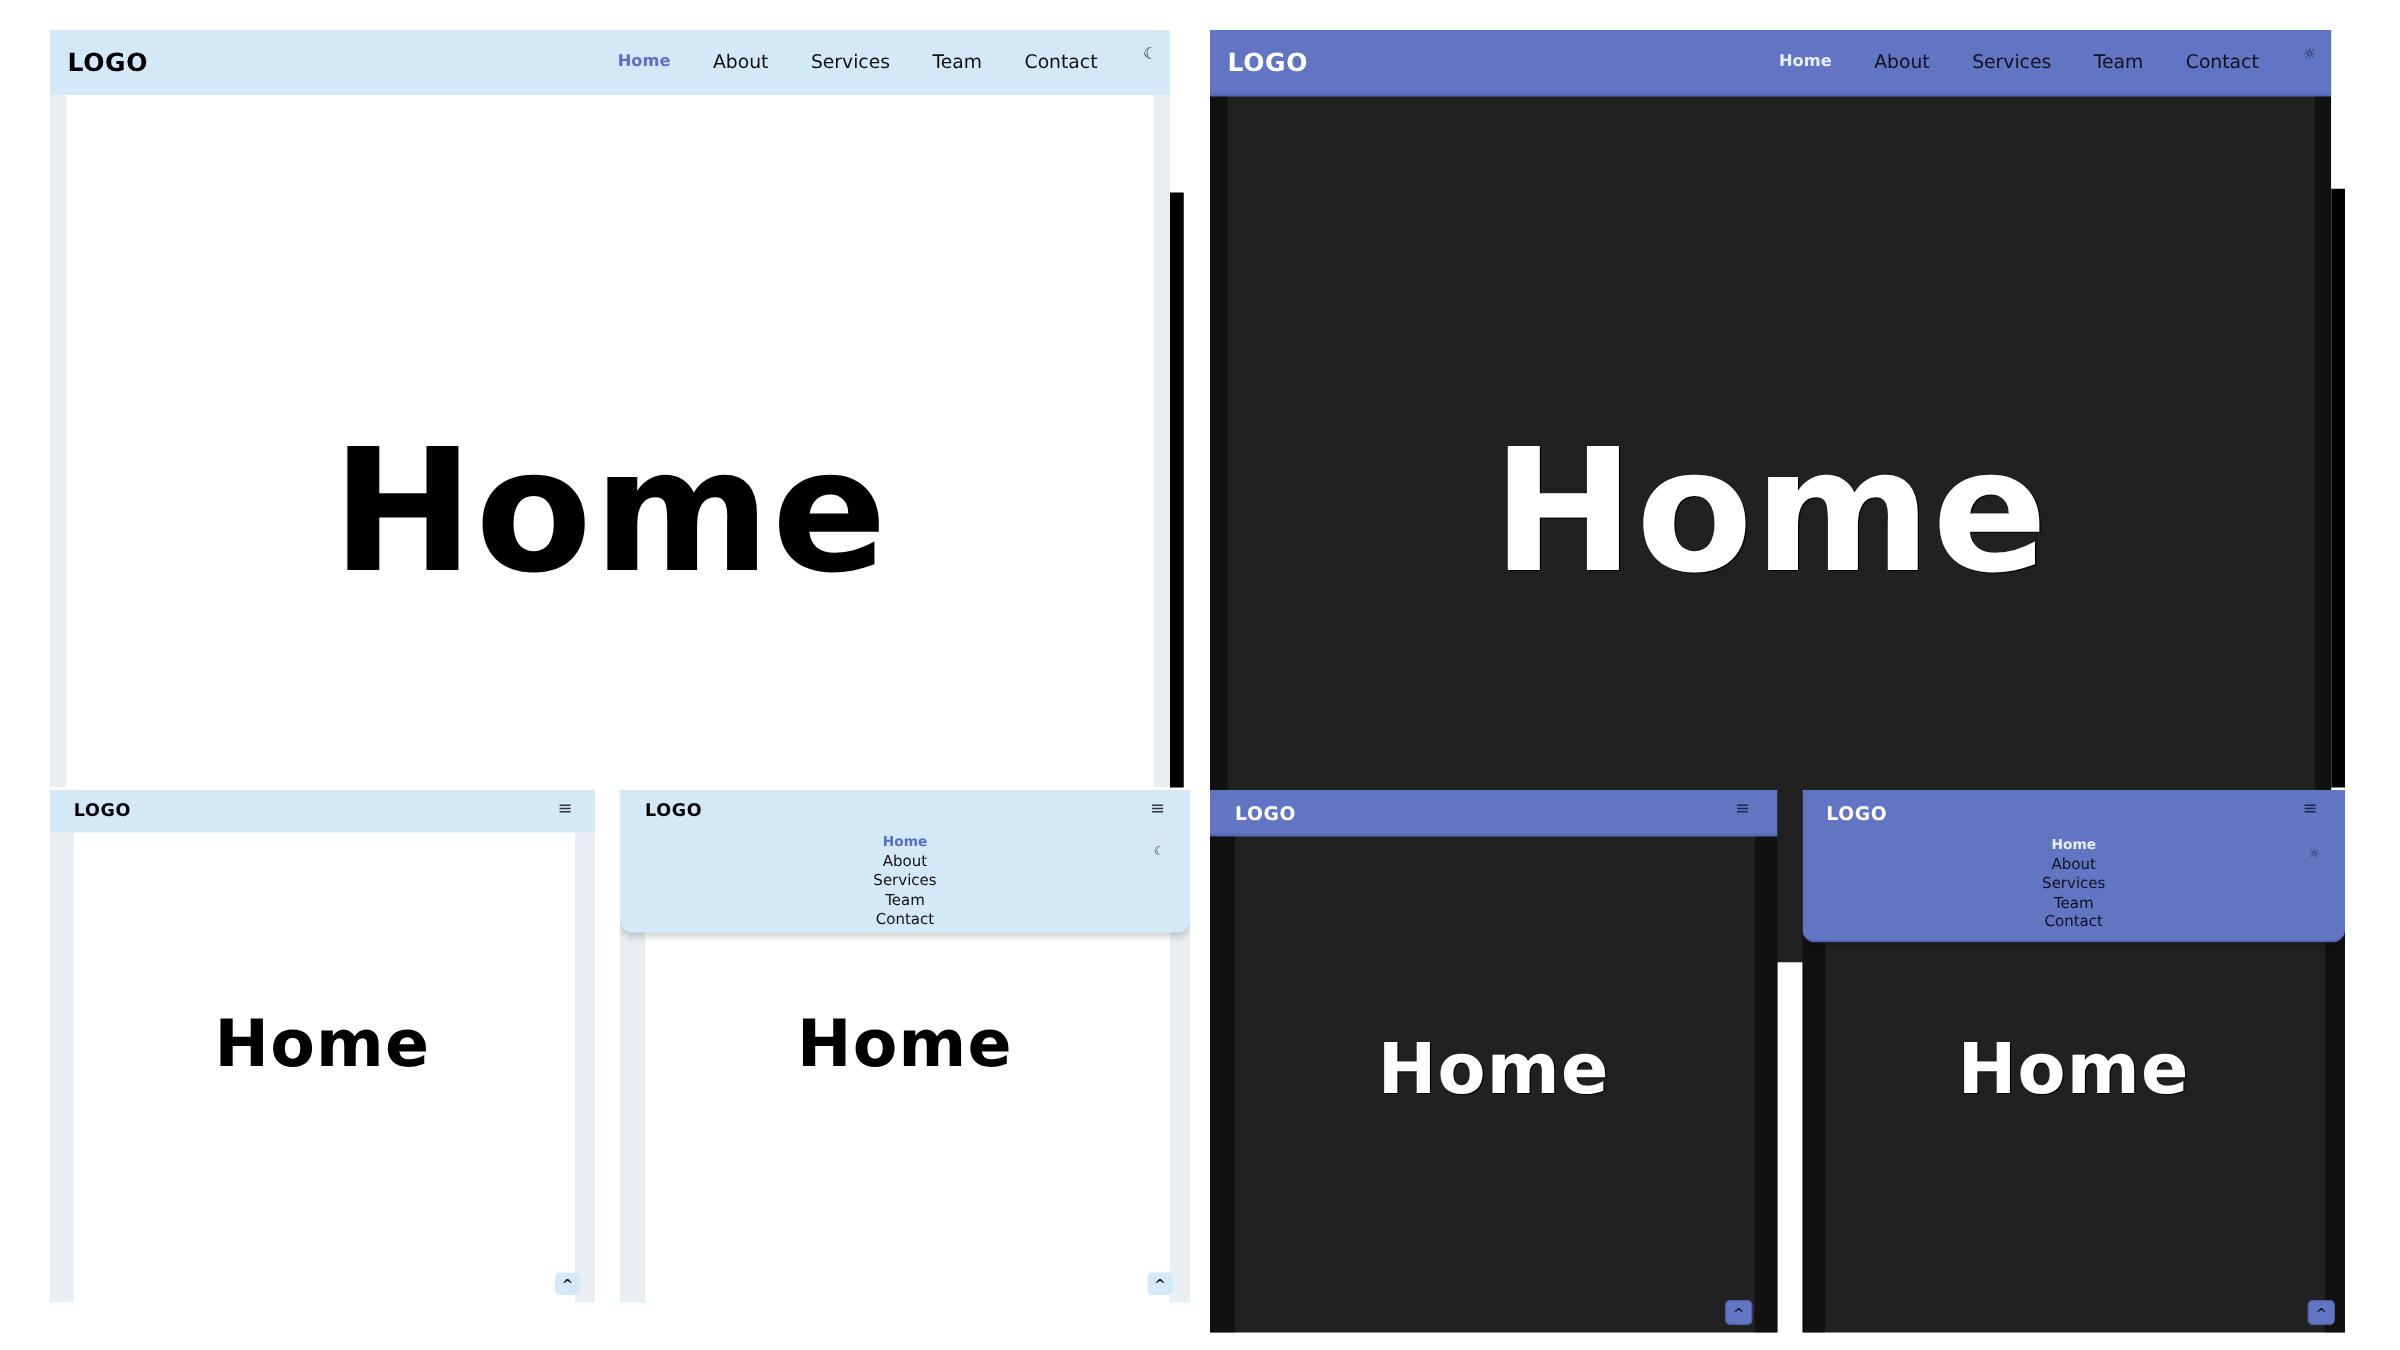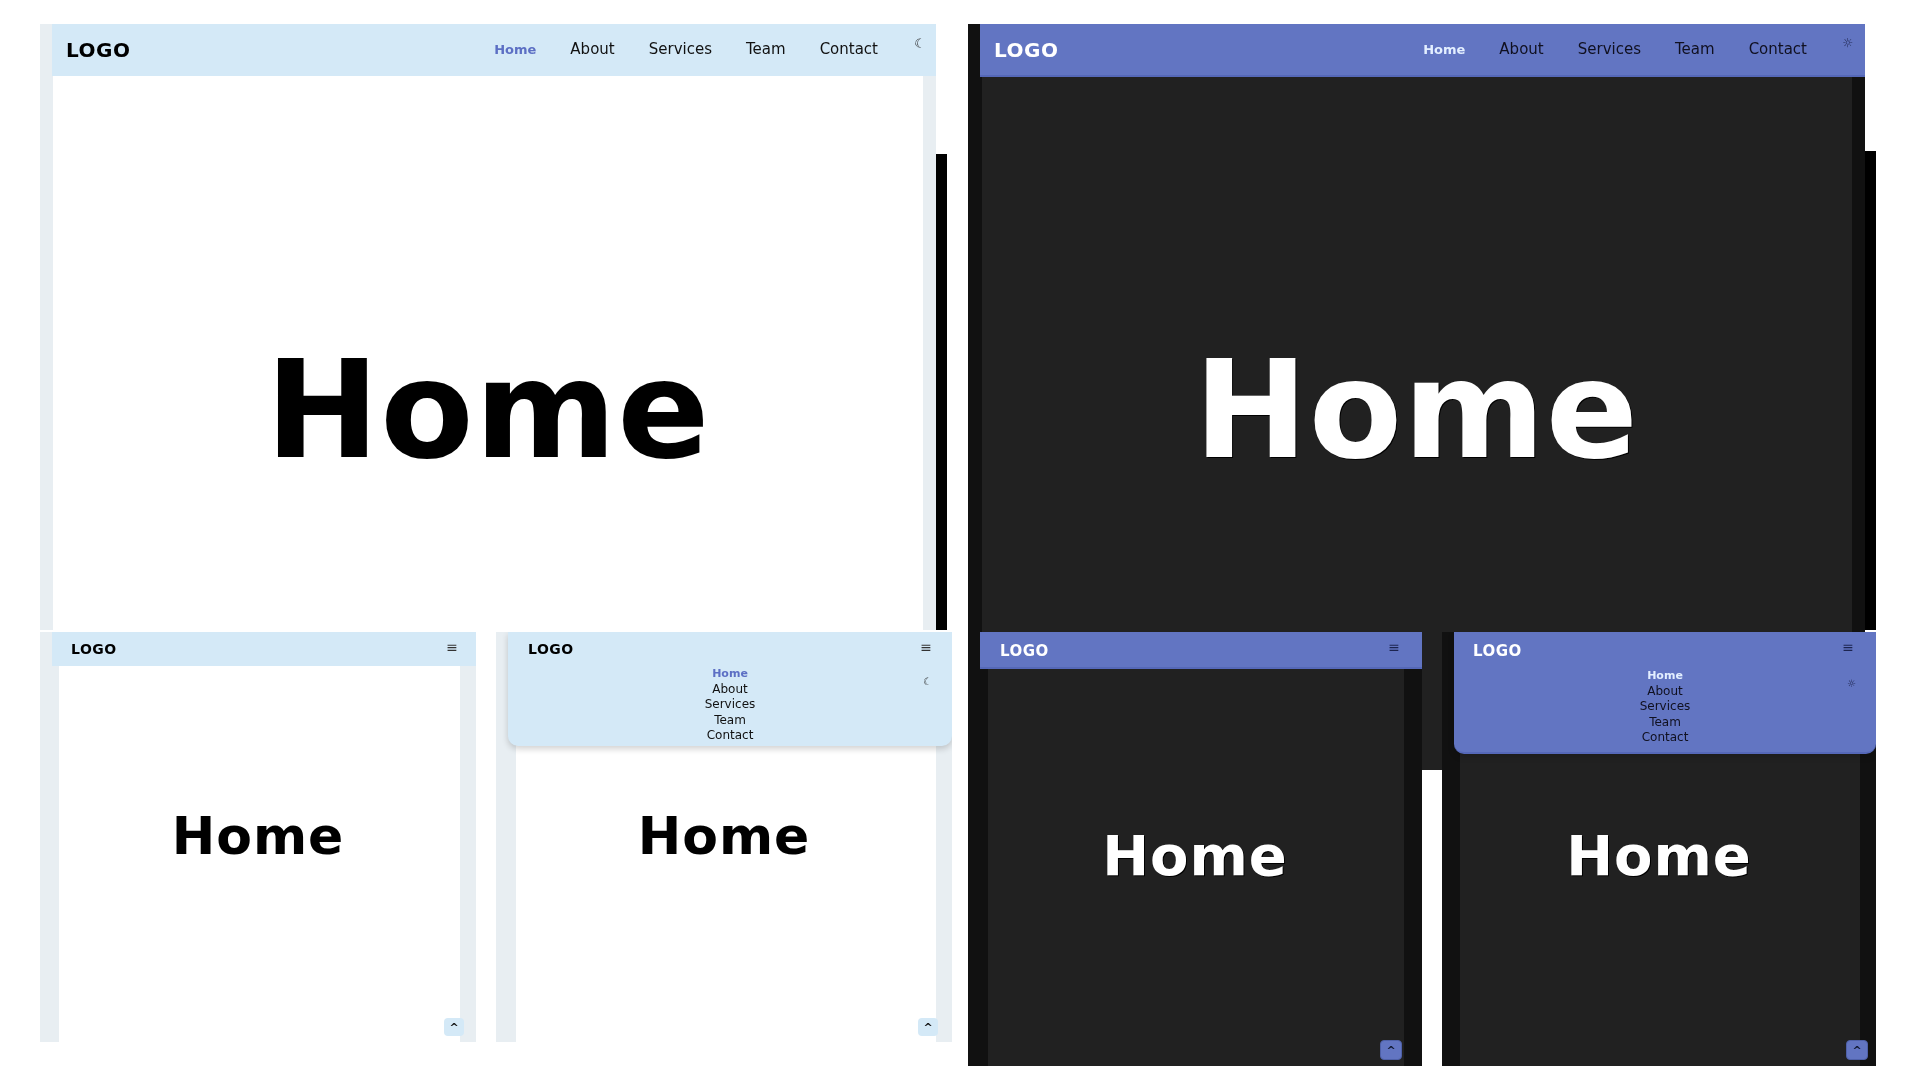--- a/index.html
+++ b/index.html
@@ -8,21 +8,21 @@
 
   .panel { position: absolute; overflow: hidden; }
   .panel.light { background: #ffffff; }
   .panel.dark { background: #212121; }
 
   
   .strip { position: absolute; top: 0; bottom: 0; }
   .light .strip { background: #e8eef2; }
   .dark .strip { background: #111111; }
 
-  .header { position: absolute; left: 12px; right: 0; top: 0; z-index: 3; }
+  .header { position: absolute; left: 0; right: 0; top: 0; z-index: 3; }
   .light .header { background: #d4e9f7; }
   .dark .header { background: #6275c2; border-bottom: 2px solid #5568b8; }
   .header.rounded { border-radius: 0 0 10px 10px; box-shadow: 0 3px 6px rgba(0,0,0,0.18); }
 
   .logo { position: absolute; font-weight: bold; letter-spacing: 0.5px; }
   .light .logo { color: #000; }
   .dark .logo { color: #fff; }
 
   .nav { position: absolute; display: flex; align-items: center; }
   .nav-link { cursor: pointer; white-space: nowrap; }

